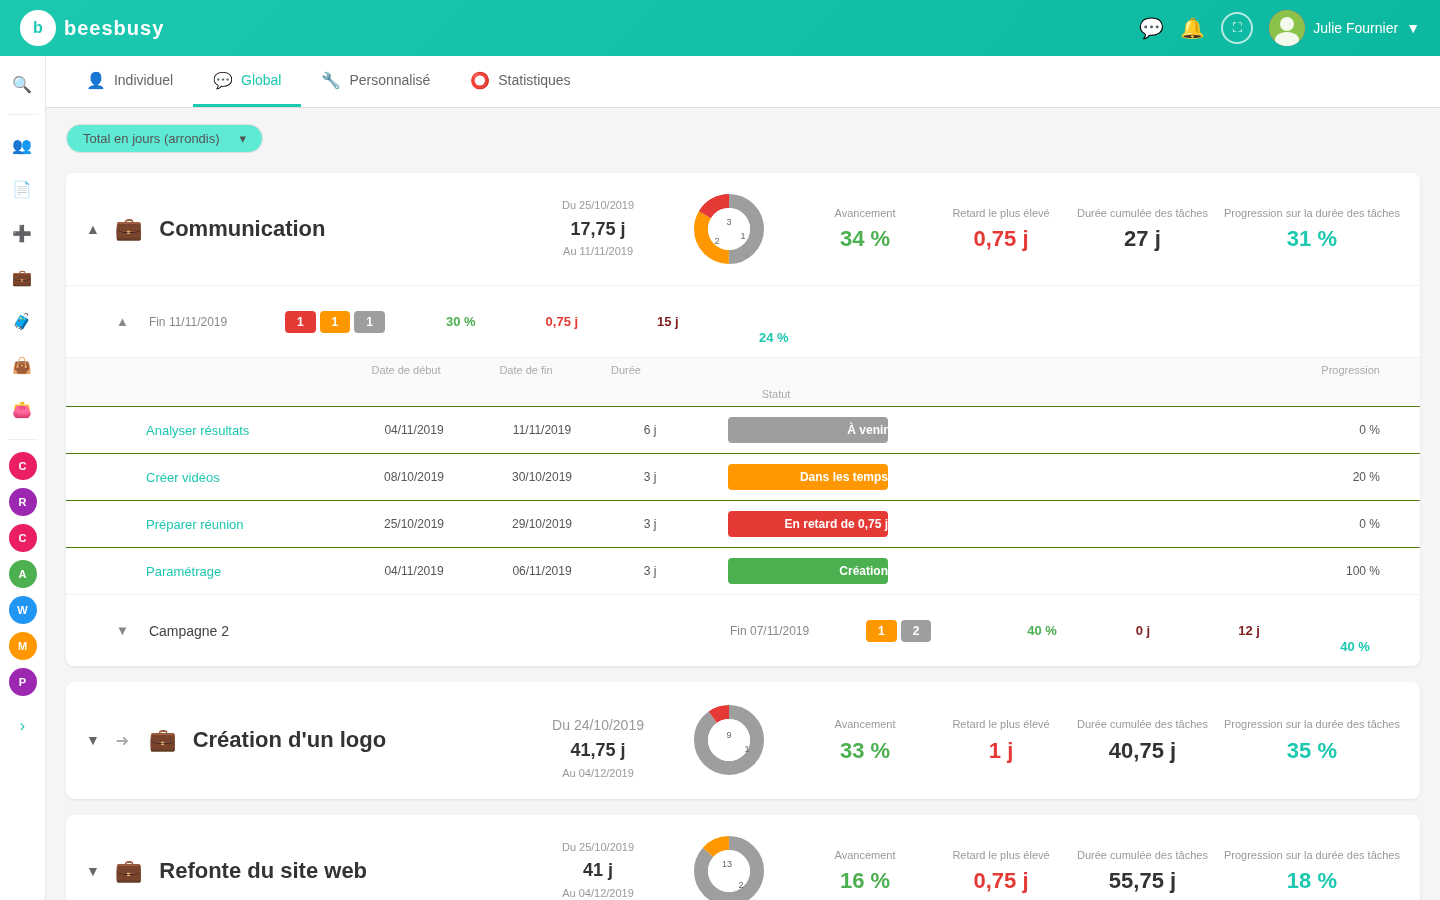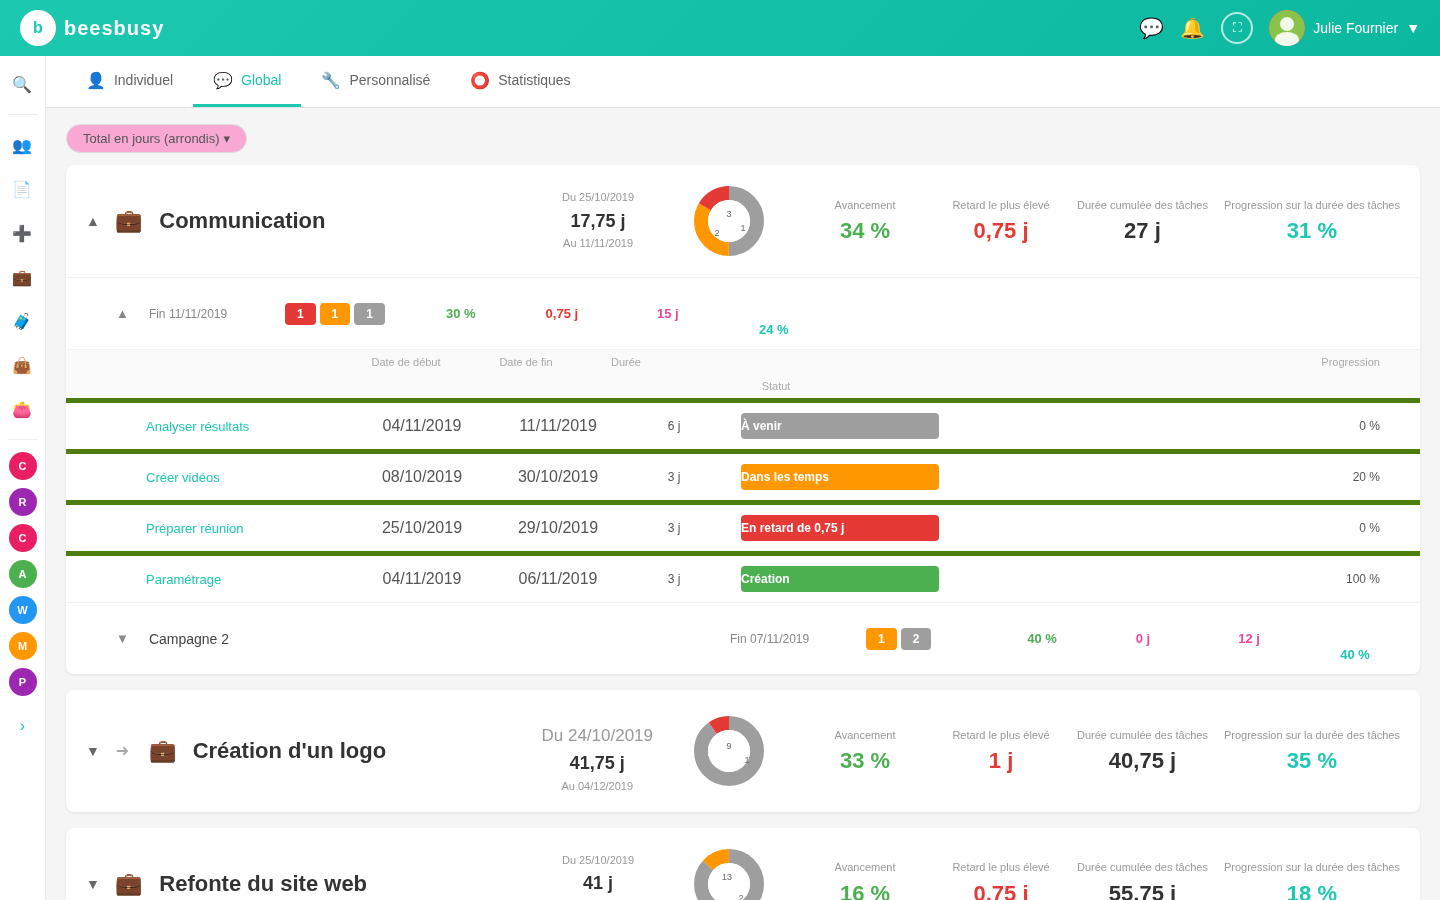--- a/index.html
+++ b/index.html
@@ -82,29 +82,29 @@
     
     .main-content {
       flex: 1;
       padding: 16px 20px;
       background: #f5f5f5;
       overflow-y: auto;
     }
 
     
     .dropdown-btn {
-      display: flex; align-items: center; gap: 4px;
-      background: #f9a8d4;
+      display: flex; align-items: center; gap: 20px;
+      background: #5eead4;
       border: 1px solid #ddd;
       border-radius: 20px;
       padding: 6px 16px;
       cursor: pointer;
       font-size: 13px;
       color: #555;
-      margin-bottom: 12px;
+      margin-bottom: 20px;
     }
 
     
     .project-card {
       background: white;
       border-radius: 8px;
       margin-bottom: 16px;
       box-shadow: 0 1px 3px rgba(0,0,0,0.08);
       overflow: hidden;
     }
@@ -167,48 +167,48 @@
       border-top: 1px solid #f0f0f0;
       gap: 0;
     }
     .task-header-col { font-size: 11px; color: #aaa; text-align: center; }
 
     
     .task-row {
       display: flex;
       align-items: center;
       padding: 10px 20px 10px 80px;
-      gap: 16px;
-      border-top: 5px solid #4d7c0f;
+      gap: 8px;
+      border-top: 1px solid #4d7c0f;
       background: white;
     }
     .task-name { color: #1cc8b0; font-size: 13px; flex: 0 0 200px; cursor: pointer; }
-    .task-date { font-size: 16px; color: #555; text-align: center; flex: 0 0 120px; }
+    .task-date { font-size: 12px; color: #555; text-align: center; flex: 0 0 120px; }
     .task-duration { font-size: 12px; color: #555; text-align: center; flex: 0 0 80px; }
     .task-status-wrap { flex: 0 0 220px; display: flex; justify-content: center; }
     .task-status {
       padding: 6px 0;
       border-radius: 4px;
       font-size: 12px;
       font-weight: 600;
       color: white;
-      text-align: left;
-      width: 198px;
+      text-align: right;
+      width: 160px;
     }
     .status-gray { background: #9e9e9e; }
     .status-orange { background: #ff9800; }
     .status-red { background: #e53935; }
     .status-green { background: #4caf50; }
     .task-progress { font-size: 12px; color: #555; text-align: right; flex: 1; padding-right: 20px; }
 
     
     .camp-stat { text-align: center; min-width: 90px; font-size: 13px; }
     .camp-stat.green { color: #4caf50; font-weight: 600; }
     .camp-stat.red { color: #e53935; font-weight: 600; }
-    .camp-stat.dark { color: #ec4899; font-weight: 600; }
+    .camp-stat.dark { color: #7f1d1d; font-weight: 600; }
     .camp-stat.teal { color: #1cc8b0; font-weight: 600; margin-top: 32px; }
 
     
     .link-arrow { color: #aaa; font-size: 16px; margin-right: 4px; }
   </style>
 </head>
 <body>
 
 <div class="header">
   <div class="header-logo">
@@ -411,21 +411,21 @@
         </div>
       </div>
 
       <div class="project-card">
         <div class="project-header-row">
           <span class="project-expand">▼</span>
           <span class="link-arrow">➜</span>
           <span class="project-icon" style="color:#607d8b;">💼</span>
           <span class="project-name">Création d'un logo</span>
           <div class="project-dates">
-            <div style="color:#999;font-size:17px;margin-top:16px;">Du 24/10/2019</div>
+            <div style="color:#999;font-size:14px;margin-top:16px;">Du 24/10/2019</div>
             <div style="font-size:18px;font-weight:700;color:#333;">41,75 j</div>
             <div style="color:#999;font-size:11px;">Au 04/12/2019</div>
           </div>
 
           <div class="donut-wrap">
             <svg width="80" height="80" viewBox="0 0 80 80">
 
               <circle cx="40" cy="40" r="28" fill="none" stroke="#9e9e9e" stroke-width="14" stroke-dasharray="158.33 17.59" stroke-dashoffset="0" transform="rotate(-90 40 40)"></circle>
 
               <circle cx="40" cy="40" r="28" fill="none" stroke="#e53935" stroke-width="14" stroke-dasharray="17.59 158.33" stroke-dashoffset="-158.33" transform="rotate(-90 40 40)"></circle>

